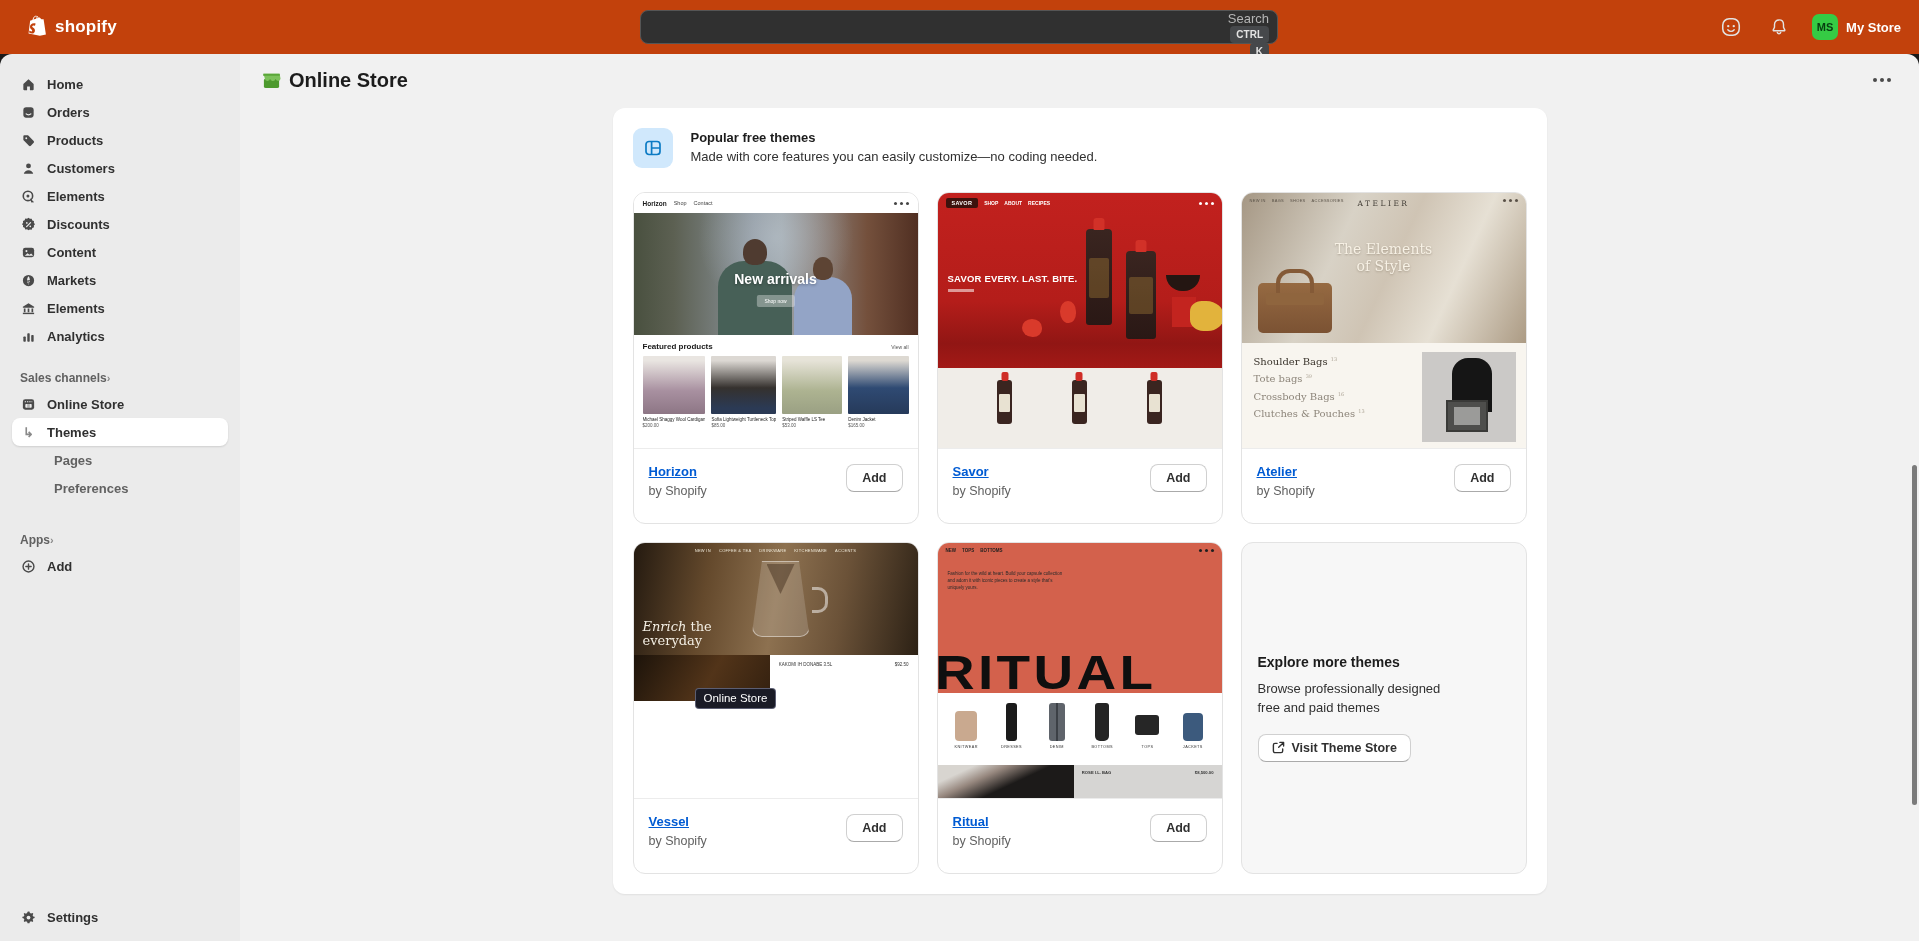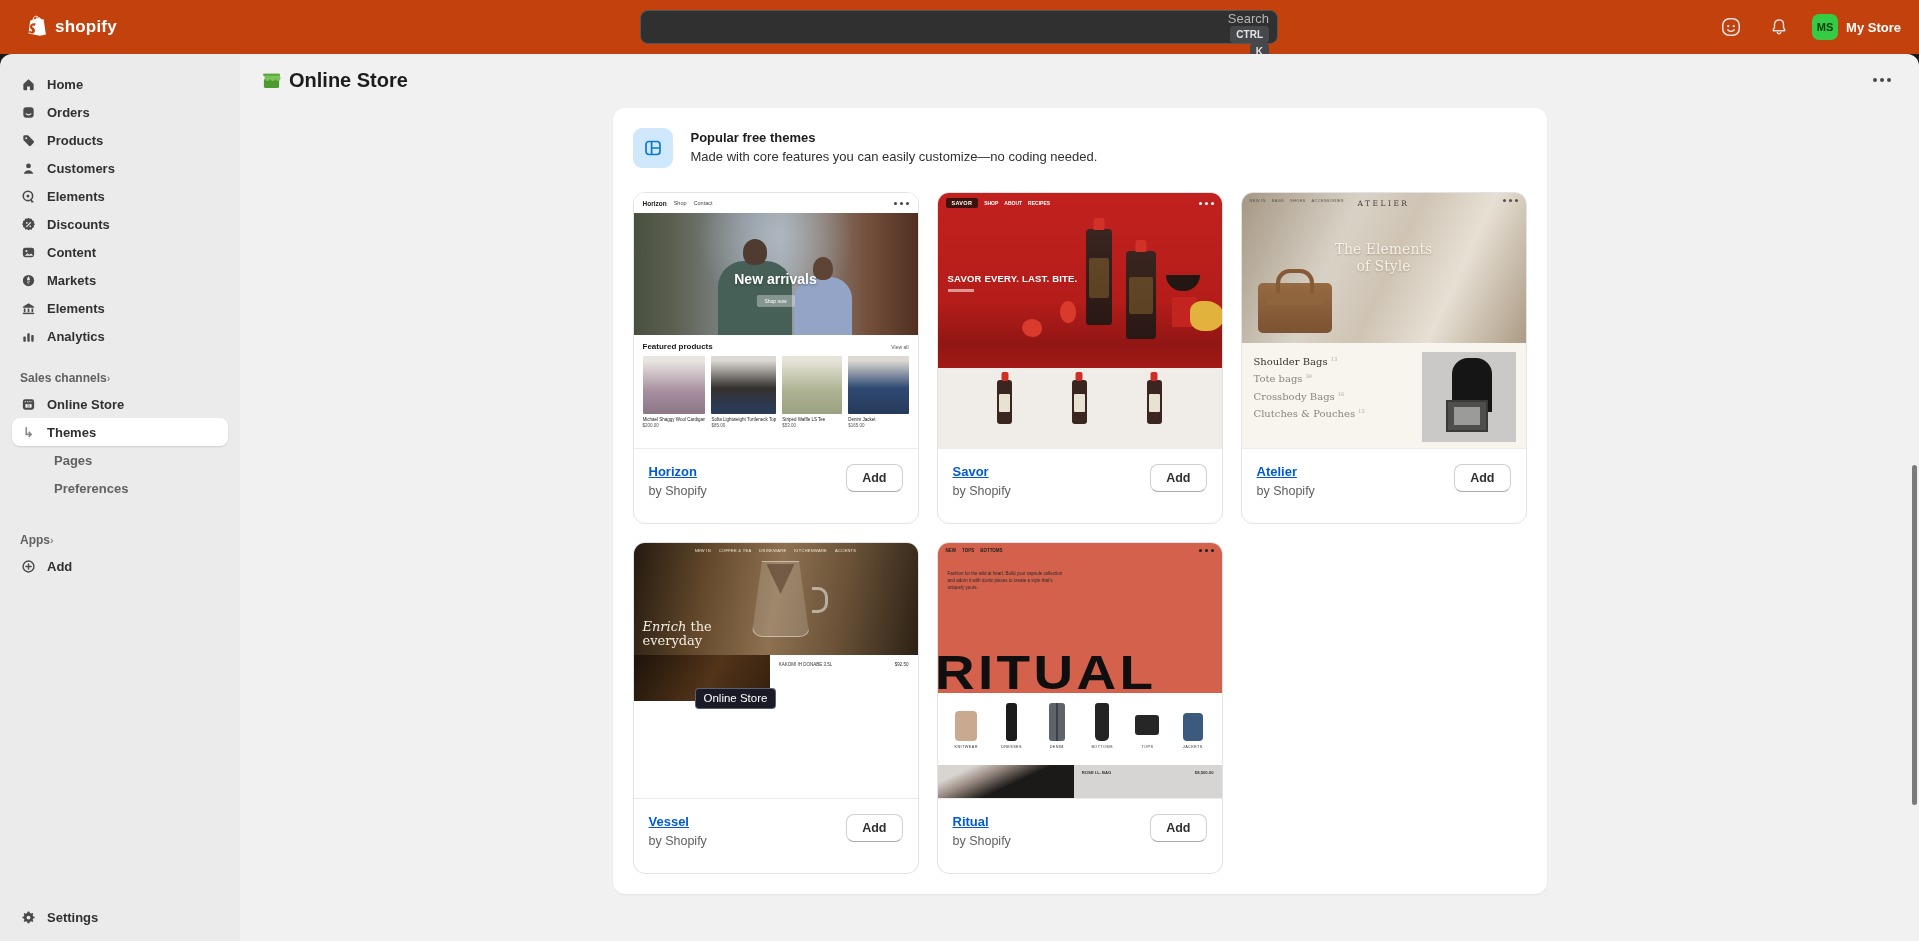--- a/index.html
+++ b/index.html
@@ -612,20 +612,31 @@
                 </div>
               </div>
             </div>
             <div class="t-footer">
               <a class="t-name">Ritual</a>
               <div class="t-author">by Shopify</div>
               <button class="add-btn">Add</button>
             </div>
           </div>
 
+          <div class="explore-card">
+            <h3>Explore more themes</h3>
+            <p><span>Browse professionally designed</span><br><span>free and paid themes</span></p>
+            <button class="visit-btn">
+              <svg width="13" height="13" viewBox="0 0 14 14">
+                  <path d="M5.5 2.5H3.2A1.7 1.7 0 0 0 1.5 4.2v6.6a1.7 1.7 0 0 0 1.7 1.7h6.6a1.7 1.7 0 0 0 1.7-1.7V8.5" fill="none" stroke="#303030" stroke-width="1.5" stroke-linecap="round"></path>
+                  <path d="M8.5 1.5h4v4M12.2 1.8 7.2 6.8" fill="none" stroke="#303030" stroke-width="1.5" stroke-linecap="round" stroke-linejoin="round"></path>
+                </svg>
+              <span>Visit Theme Store</span>
+            </button>
+          </div>
 
         </div>
       </section>
 
     </main>
   </div>
 
   <div class="scroll-thumb"></div>
 </div>
 

